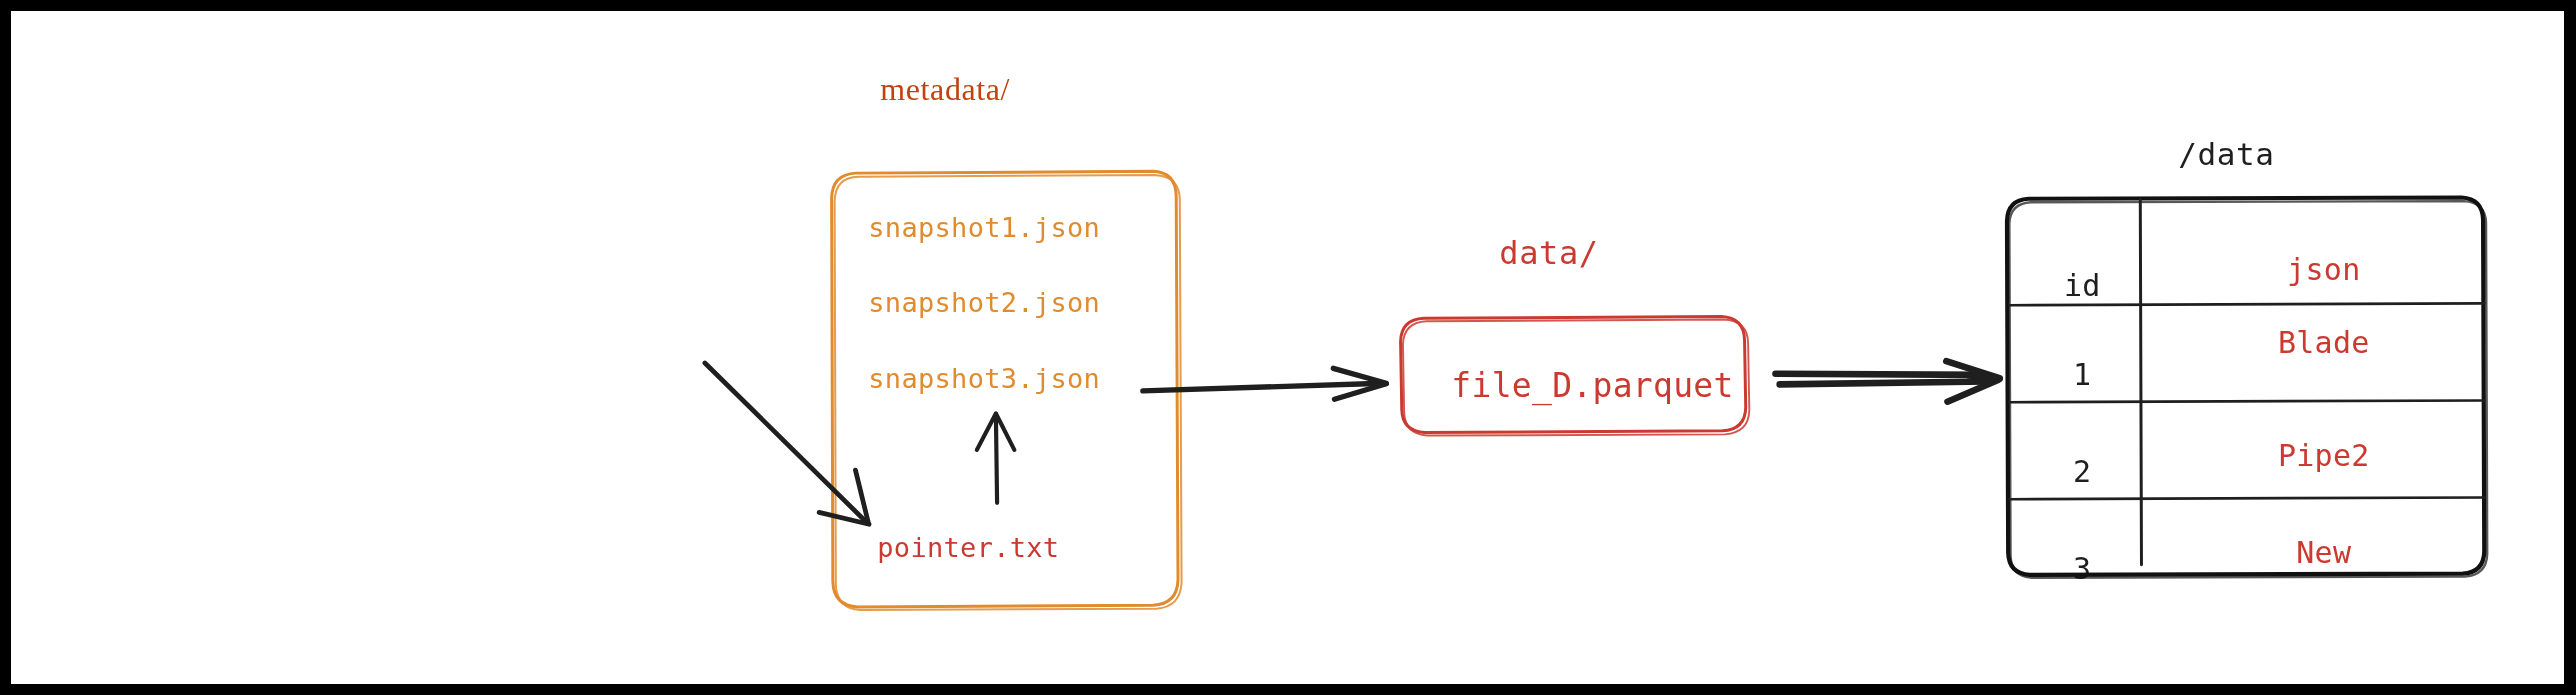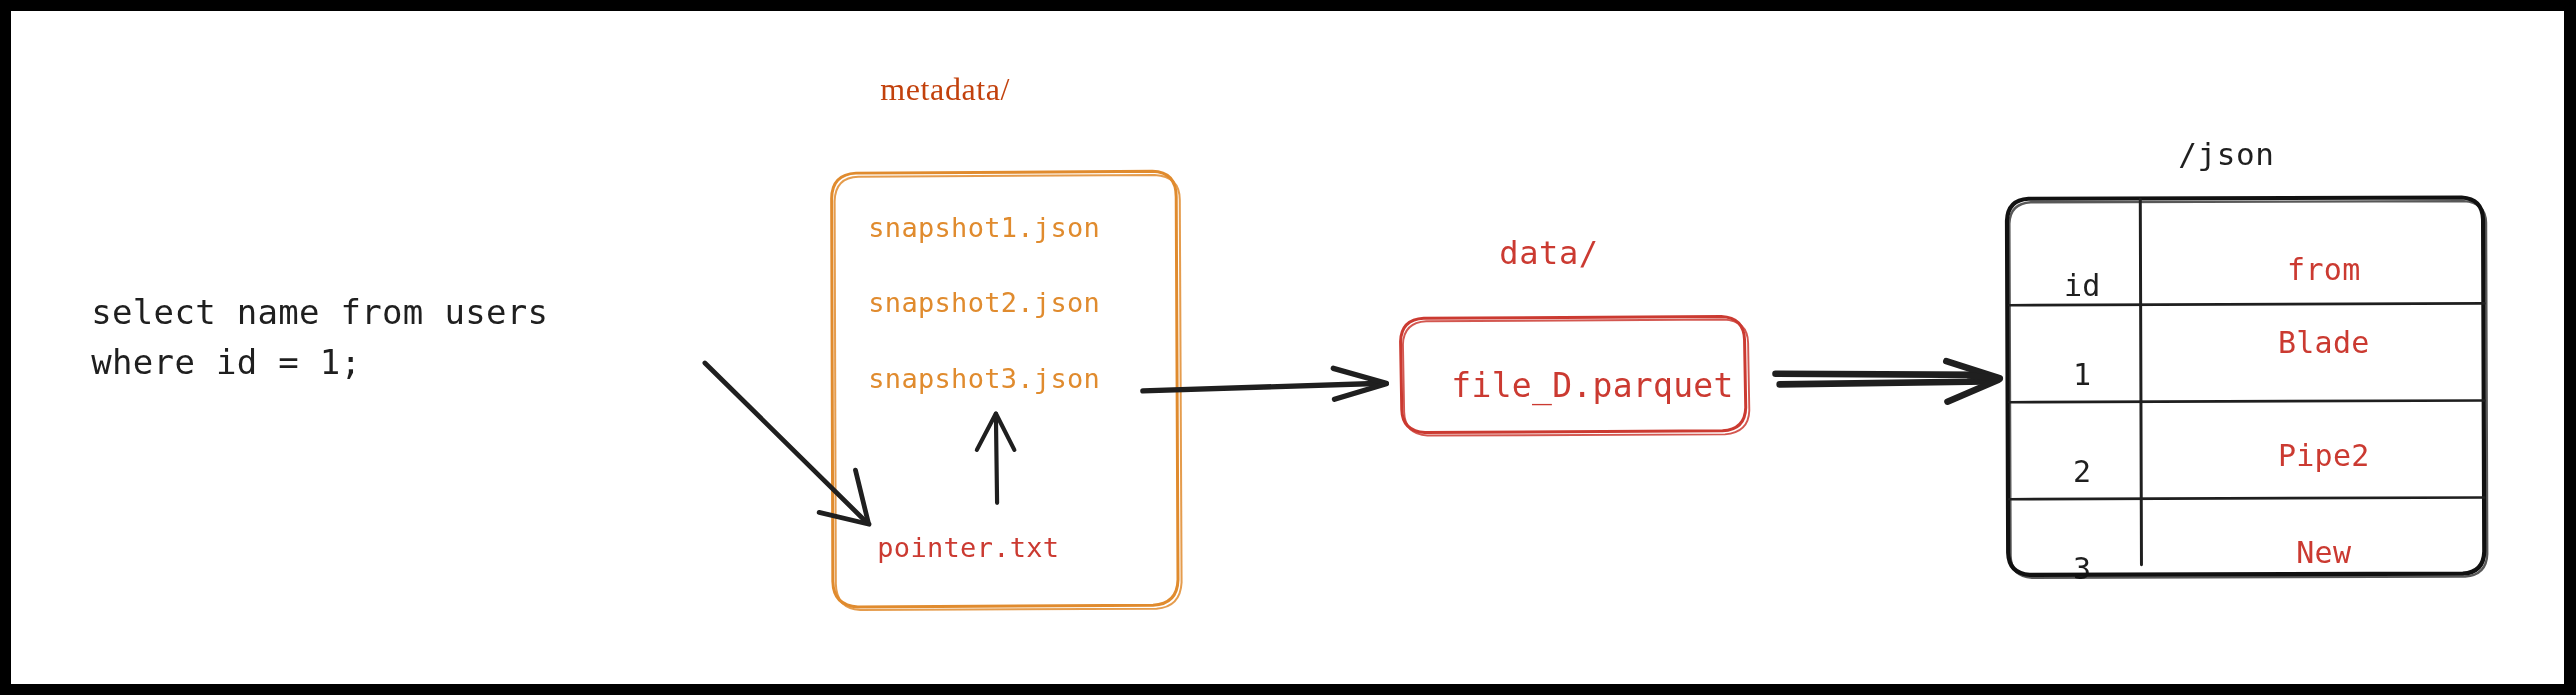--- a/index.html
+++ b/index.html
@@ -114,37 +114,35 @@
     pointer-events: none;
     overflow: visible;
   }
 </style>
 </head>
 <body>
 
 <div id="frame">
   <div id="canvas">
 
-    <div class="node" id="sql-query"><span>select name from users</span>
-<span>where id = 1;</span></div>
 
     <div class="node" id="metadata-label">metadata/</div>
 
     <div class="file-item file-orange" id="snap1">snapshot1.json</div>
     <div class="file-item file-orange" id="snap2">snapshot2.json</div>
     <div class="file-item file-orange" id="snap3">snapshot3.json</div>
     <div class="file-item file-red" id="ptr">pointer.txt</div>
 
     <div class="node" id="data-label">data/</div>
     <div class="node" id="parquet-label">file_D.parquet</div>
 
-    <div class="node" id="users-label">/json</div>
+    <div class="node" id="users-label">/data</div>
 
     <div class="cell cell-id" style="left:2001px; top:241px;">id</div>
-    <div class="cell cell-name" style="left:2143px; top:241px;">from</div>
+    <div class="cell cell-name" style="left:2143px; top:241px;">json</div>
 
     <div class="cell cell-id" style="left:2001px; top:330px;">1</div>
     <div class="cell cell-name" style="left:2143px; top:314px;">Blade</div>
 
     <div class="cell cell-id" style="left:2001px; top:427px;">2</div>
     <div class="cell cell-name" style="left:2143px; top:427px;">Pipe2</div>
 
     <div class="cell cell-id" style="left:2001px; top:524px;">3</div>
     <div class="cell cell-name" style="left:2143px; top:524px;">New</div>
 

